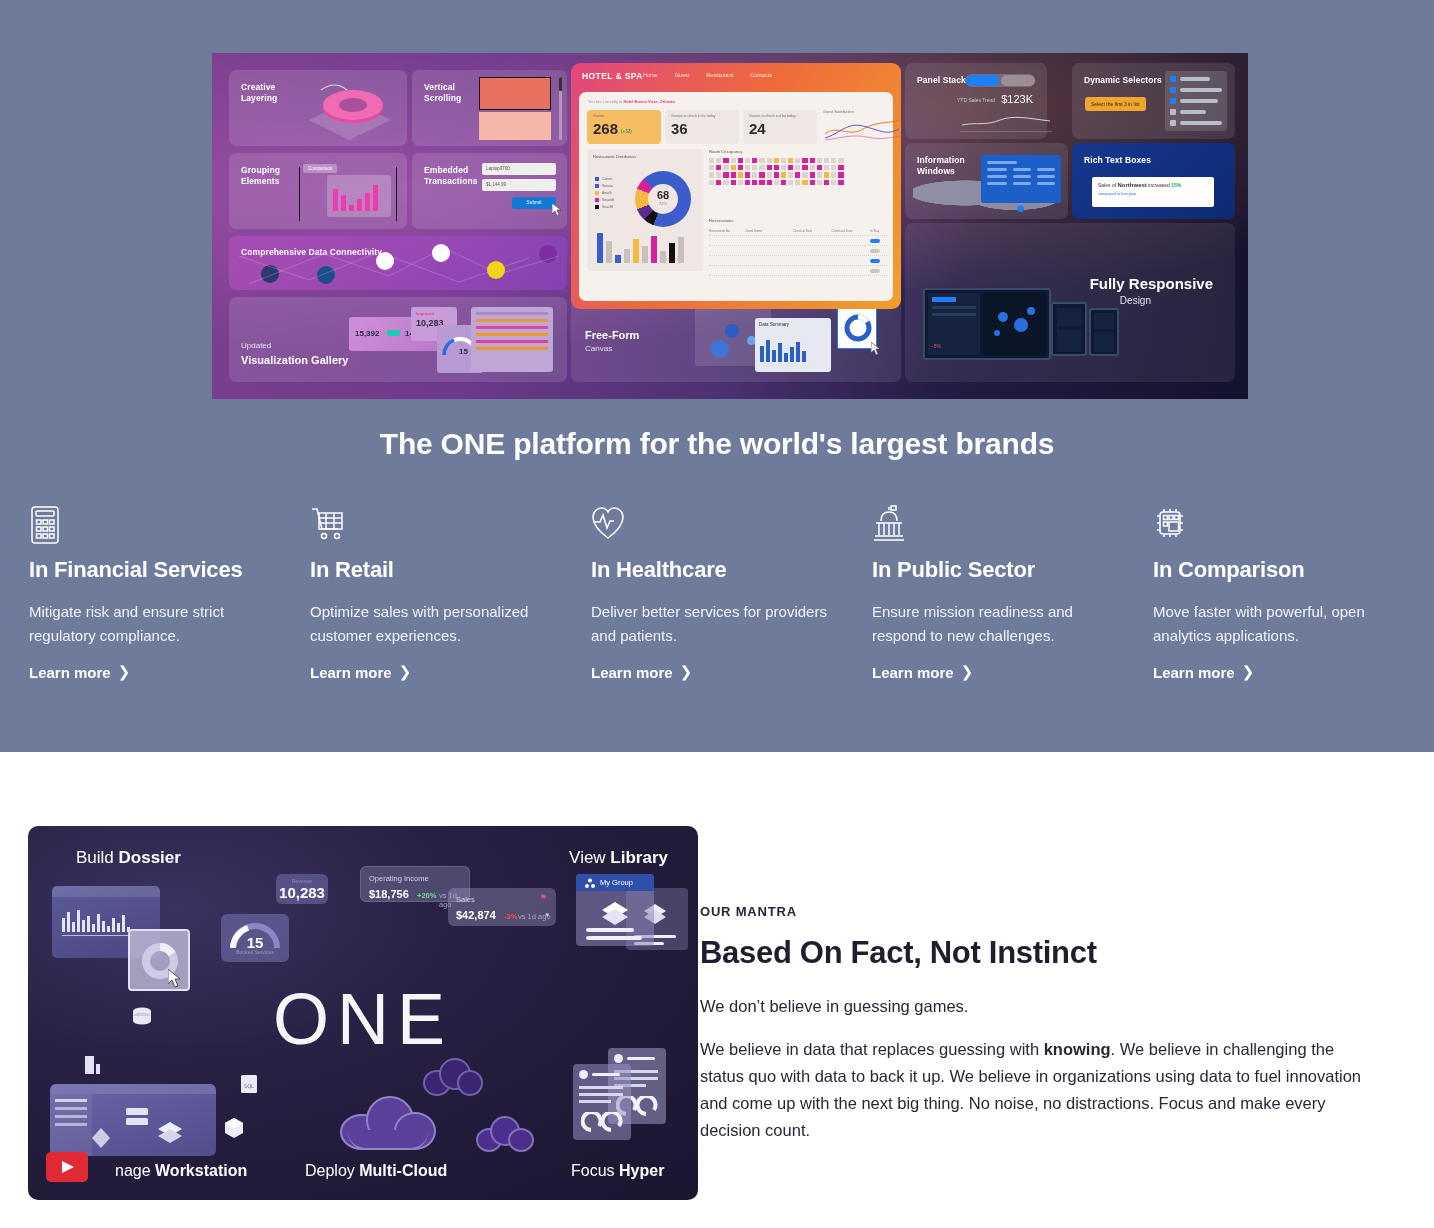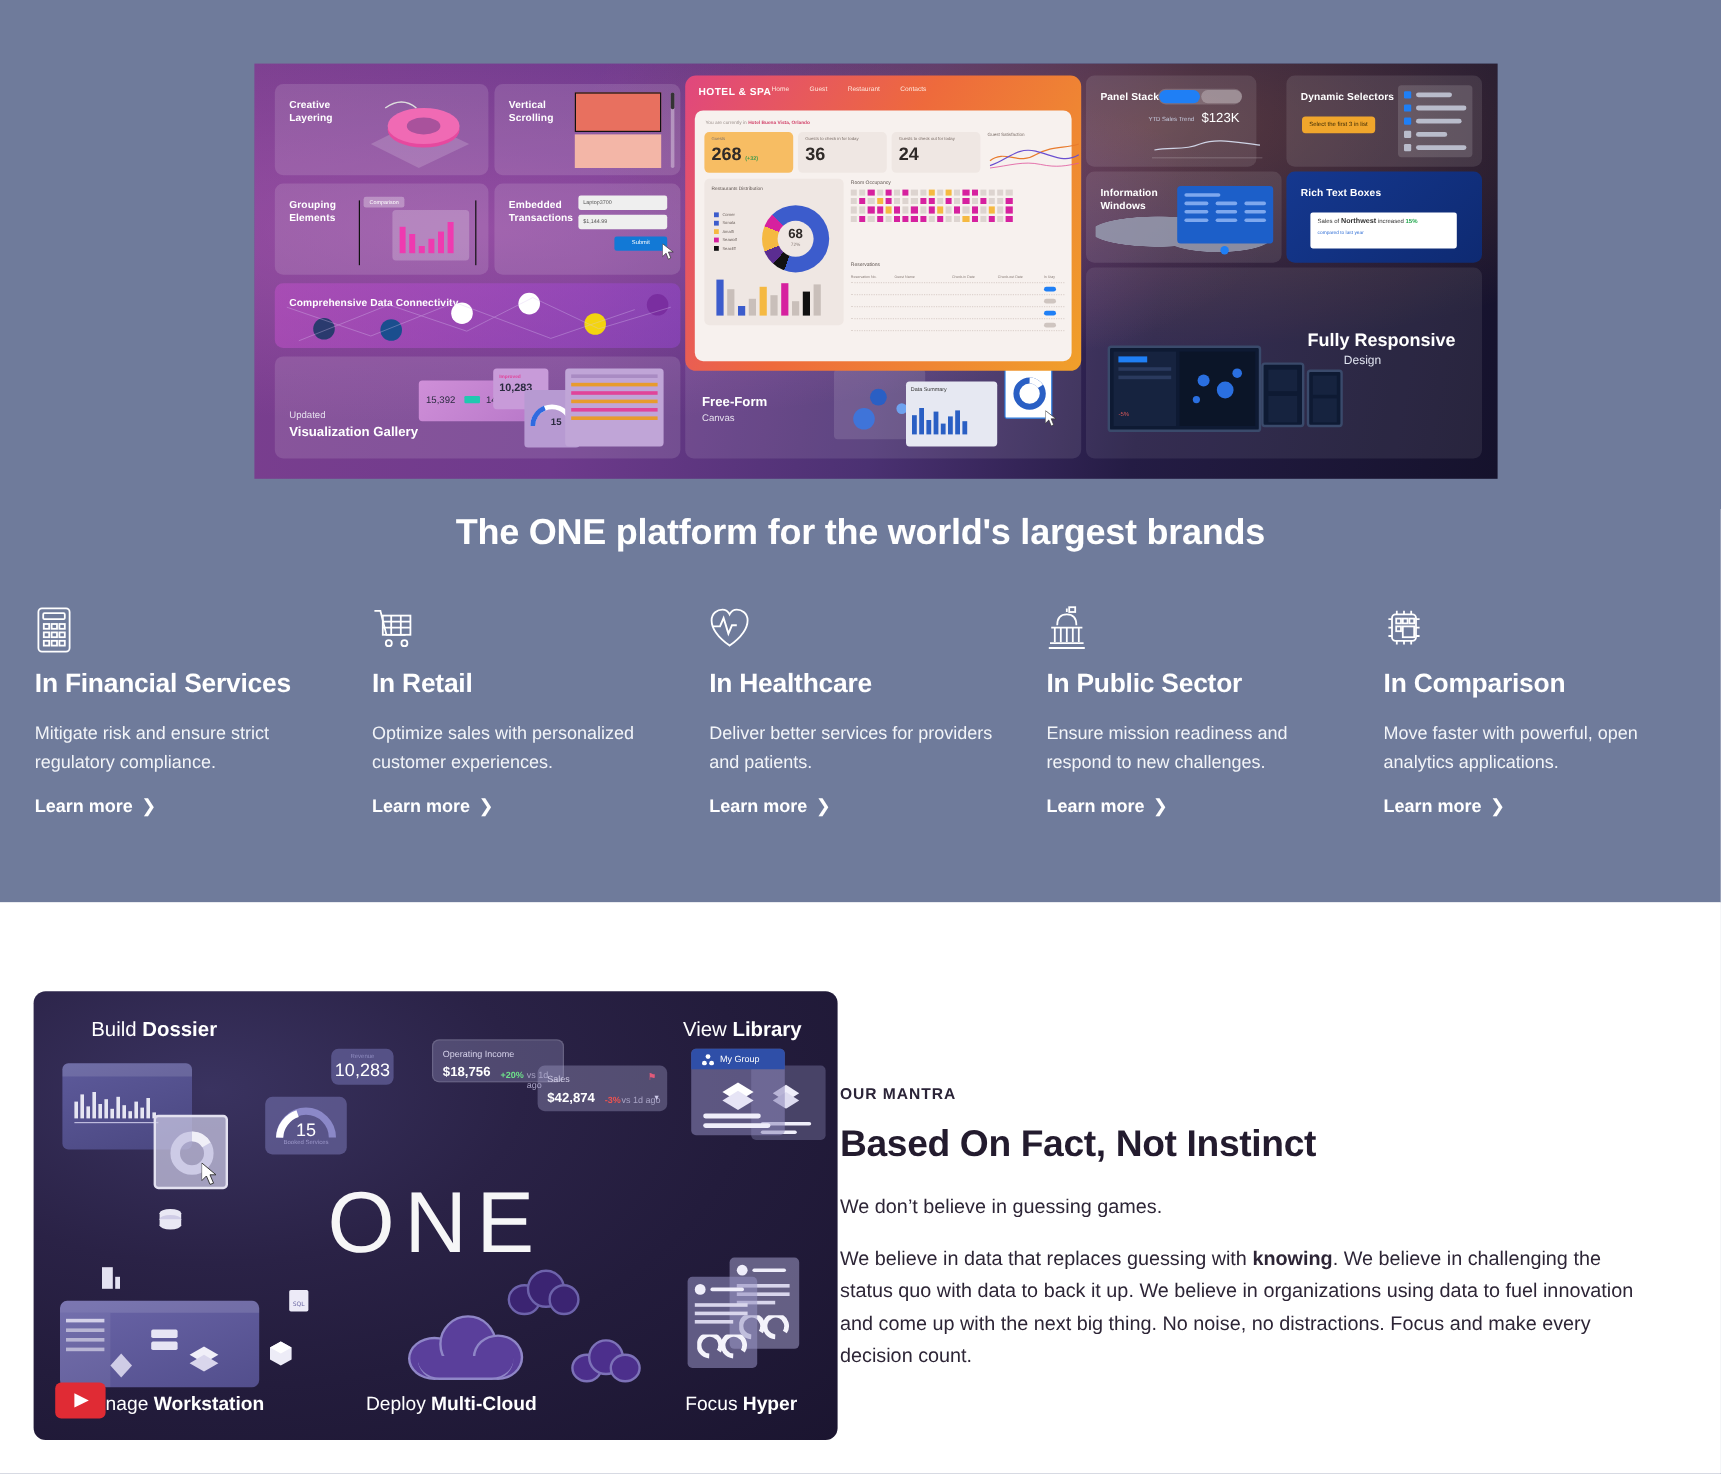--- a/index.html
+++ b/index.html
@@ -159,21 +159,21 @@
     position: absolute; left: 28px; top: 74px;
     width: 670px; height: 374px; border-radius: 10px; overflow: hidden;
     background: radial-gradient(ellipse at 22% 22%, #3a3360 0%, #2a2246 35%, #231c3c 60%, #1b1530 100%);
     cursor: pointer;
   }
   .vp-label { position: absolute; color: #ffffff; font-size: 17px; font-weight: normal; }
   .vp-label b { font-weight: bold; }
   .vp-build { left: 48px; top: 22px; }
   .vp-view  { right: 30px; top: 22px; }
   .vp-bottom { position:absolute; bottom: 20px; font-size: 16px; color:#fff; }
-  .vp-ws   { left: 60px; margin-top: 12px; }
+  .vp-ws   { left: 87px; margin-top: 12px; }
   .vp-mc   { left: 277px; }
   .vp-fh   { left: 543px; }
 
   .one-logo {
     position: absolute; left: 0; right: 0; top: 152px;
     text-align: center; color: #fff; font-size: 72px;
     font-weight: normal; letter-spacing: 8px; opacity: .96;
   }
 
   .vp-tile { position: absolute; border-radius: 6px; }
@@ -187,21 +187,21 @@
   .tile-grp2  { left: 598px; top: 62px; width: 62px; height: 62px; background: rgba(120,118,160,.45); border-radius:4px; }
   .tile-grp-hd{ position:absolute; left:0; top:0; width:100%; height:17px; background:#2f4fa8; border-radius:4px 4px 0 0; }
   .tile-ws    { left: 22px; top: 258px; width: 166px; height: 72px; background: linear-gradient(160deg,#6a65a8,#524e8c); }
   .tile-focus1{ left: 545px; top: 238px; width: 58px; height: 76px; background: rgba(150,145,195,.55); border-radius:4px; }
   .tile-focus2{ left: 580px; top: 222px; width: 58px; height: 76px; background: rgba(170,165,210,.5); border-radius:4px; }
   .minitxt { font-size: 7.5px; color: #d6d2ea; }
   .minival { font-size: 11px; color: #fff; font-weight: bold; }
   .pos { color: #6ee08a; font-size: 7.5px; font-weight: bold; }
   .neg { color: #ef5350; font-size: 7.5px; font-weight: bold; }
   .muted { color: #a8a3c4; font-size: 7.5px; }
-  .bignum { font-size: 15px; color: #fff; font-weight: normal; }
+  .bignum { font-size: 15px; color: #fff; font-weight: bold; }
 
   .cloud { position: absolute; border-radius: 50%; }
   .play-btn {
     position: absolute; left: 18px; bottom: 18px; width: 42px; height: 30px;
     background: #e02b34; border-radius: 5px; cursor: pointer;
   }
   .play-btn::after {
     content:""; position:absolute; left:16px; top:9px;
     border-left: 12px solid #fff; border-top: 6px solid transparent; border-bottom: 6px solid transparent;
   }

